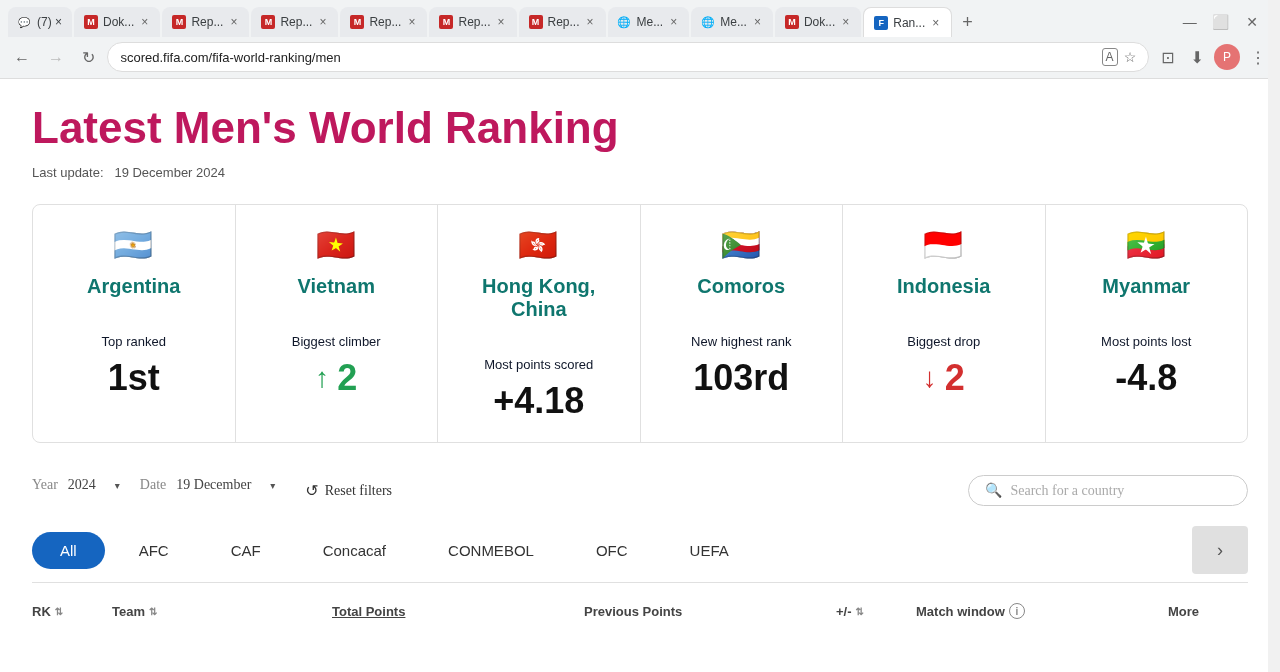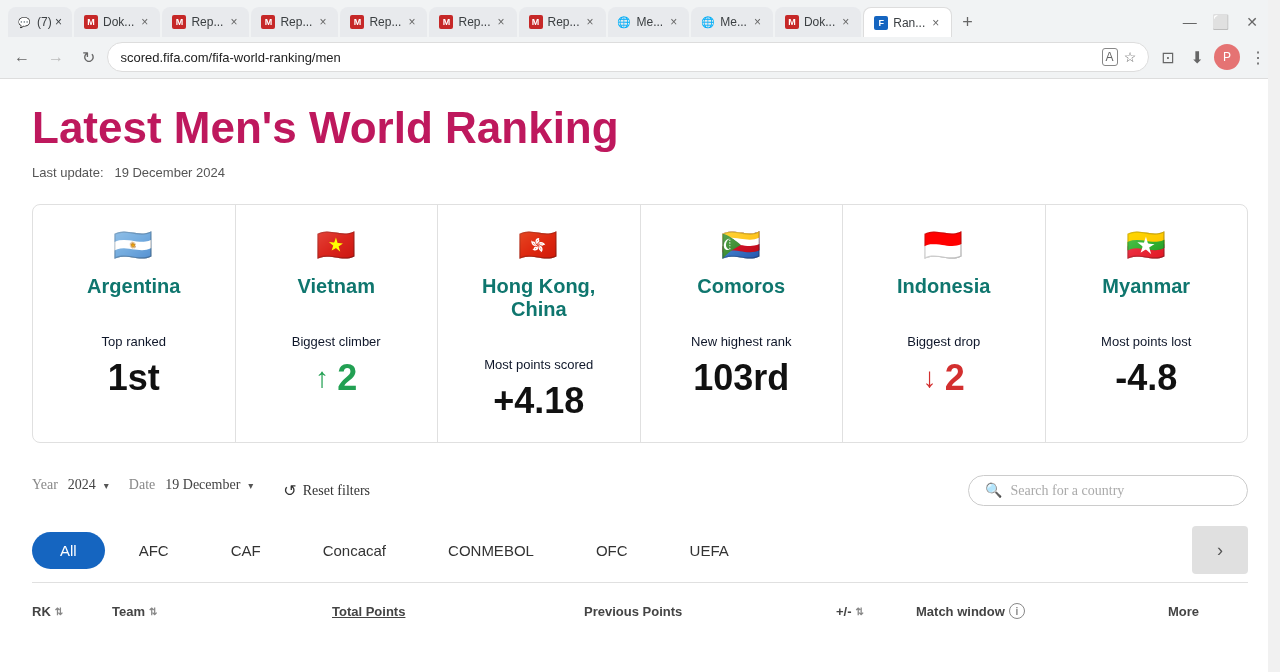--- a/index.html
+++ b/index.html
@@ -235,21 +235,21 @@
       gap: 6px;
       font-size: 14px;
       color: #444;
     }
     .filter-label {
       color: #888;
     }
     .filter-select {
       display: flex;
       align-items: center;
-      gap: 8px;
+      gap: 19px;
       font-weight: 500;
       cursor: pointer;
       padding: 2px 4px;
       border-radius: 4px;
     }
     .chevron-down {
       font-size: 10px;
       color: #555;
     }
     .reset-btn {

